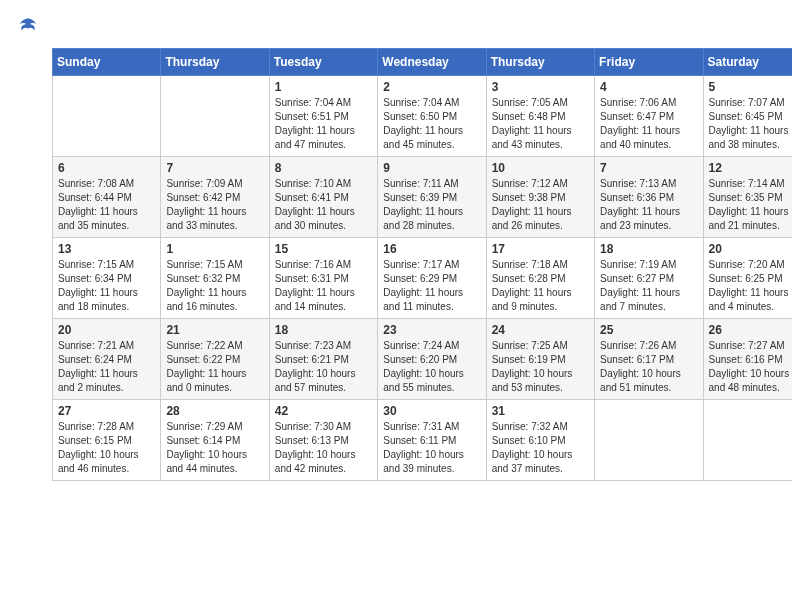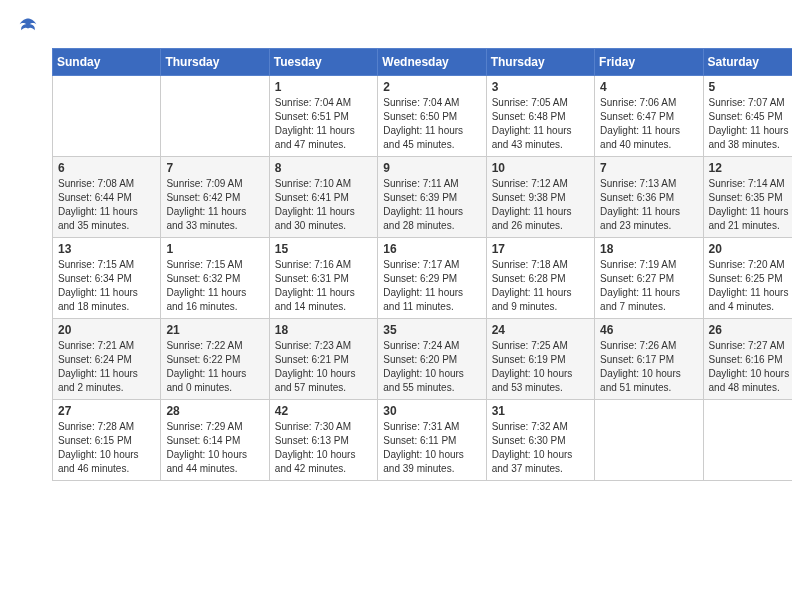--- a/index.html
+++ b/index.html
@@ -257,33 +257,33 @@
 Sunset: 6:22 PM
 Daylight: 11 hours and 0 minutes.</div>
         </td>
         <td>
           <span class="day-num">18</span>
           <div class="day-info">Sunrise: 7:23 AM
 Sunset: 6:21 PM
 Daylight: 10 hours and 57 minutes.</div>
         </td>
         <td>
-          <span class="day-num">35</span>
+          <span class="day-num">23</span>
           <div class="day-info">Sunrise: 7:24 AM
 Sunset: 6:20 PM
 Daylight: 10 hours and 55 minutes.</div>
         </td>
         <td>
           <span class="day-num">24</span>
           <div class="day-info">Sunrise: 7:25 AM
 Sunset: 6:19 PM
 Daylight: 10 hours and 53 minutes.</div>
         </td>
         <td>
-          <span class="day-num">46</span>
+          <span class="day-num">25</span>
           <div class="day-info">Sunrise: 7:26 AM
 Sunset: 6:17 PM
 Daylight: 10 hours and 51 minutes.</div>
         </td>
         <td>
           <span class="day-num">26</span>
           <div class="day-info">Sunrise: 7:27 AM
 Sunset: 6:16 PM
 Daylight: 10 hours and 48 minutes.</div>
         </td>
@@ -309,20 +309,20 @@
         </td>
         <td>
           <span class="day-num">30</span>
           <div class="day-info">Sunrise: 7:31 AM
 Sunset: 6:11 PM
 Daylight: 10 hours and 39 minutes.</div>
         </td>
         <td>
           <span class="day-num">31</span>
           <div class="day-info">Sunrise: 7:32 AM
-Sunset: 6:30 PM
+Sunset: 6:10 PM
 Daylight: 10 hours and 37 minutes.</div>
         </td>
         <td class="empty-cell"></td>
         <td class="empty-cell"></td>
       </tr>
     </tbody>
 </table>
 
 </body></html>

